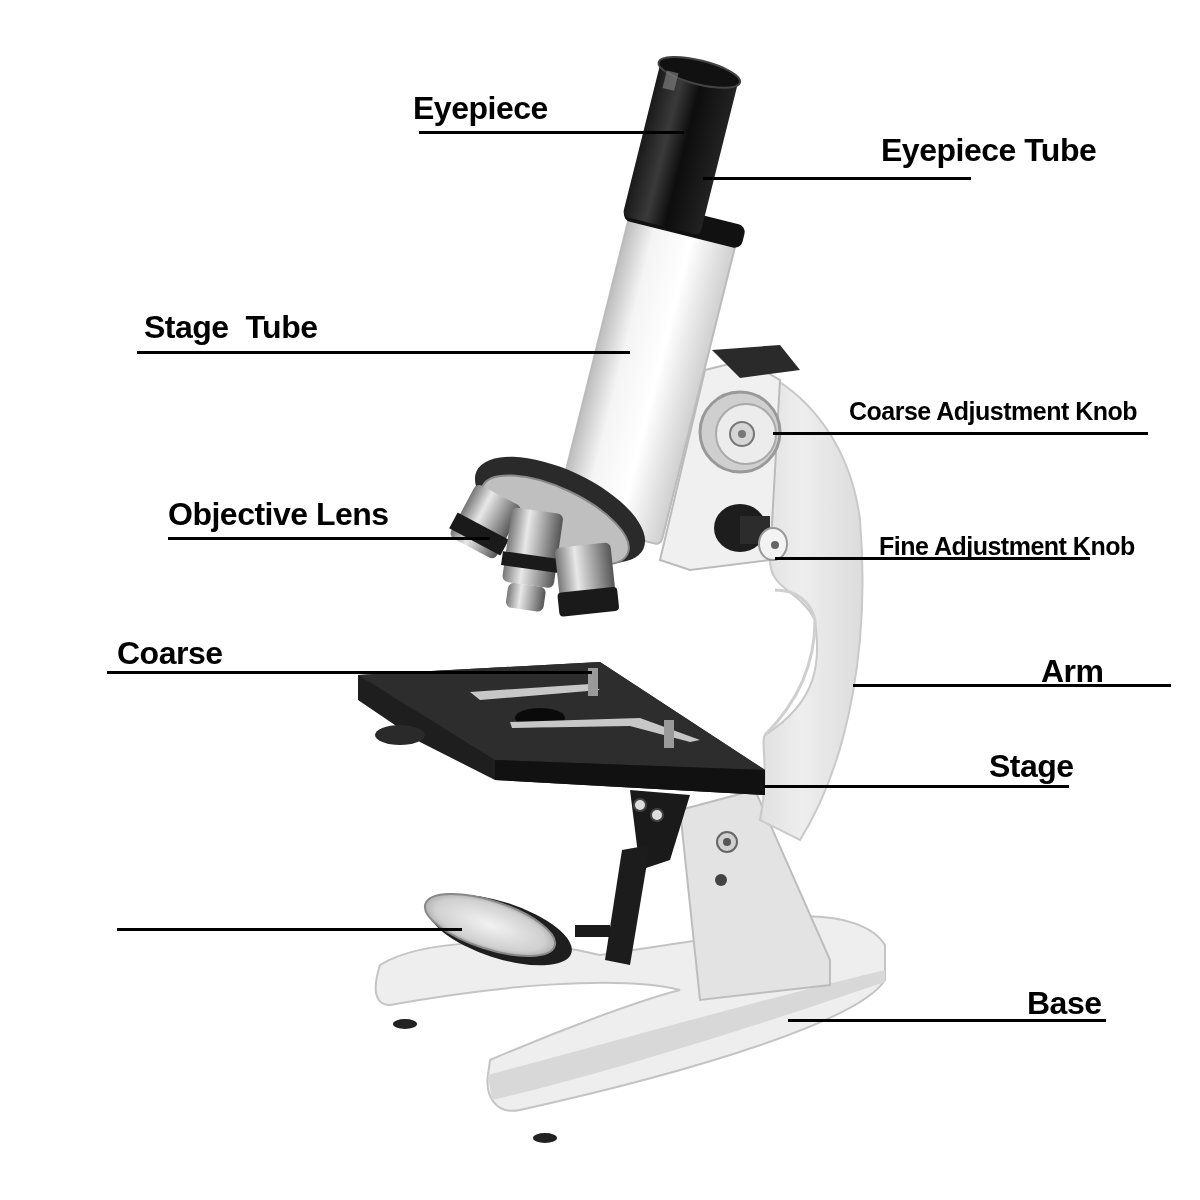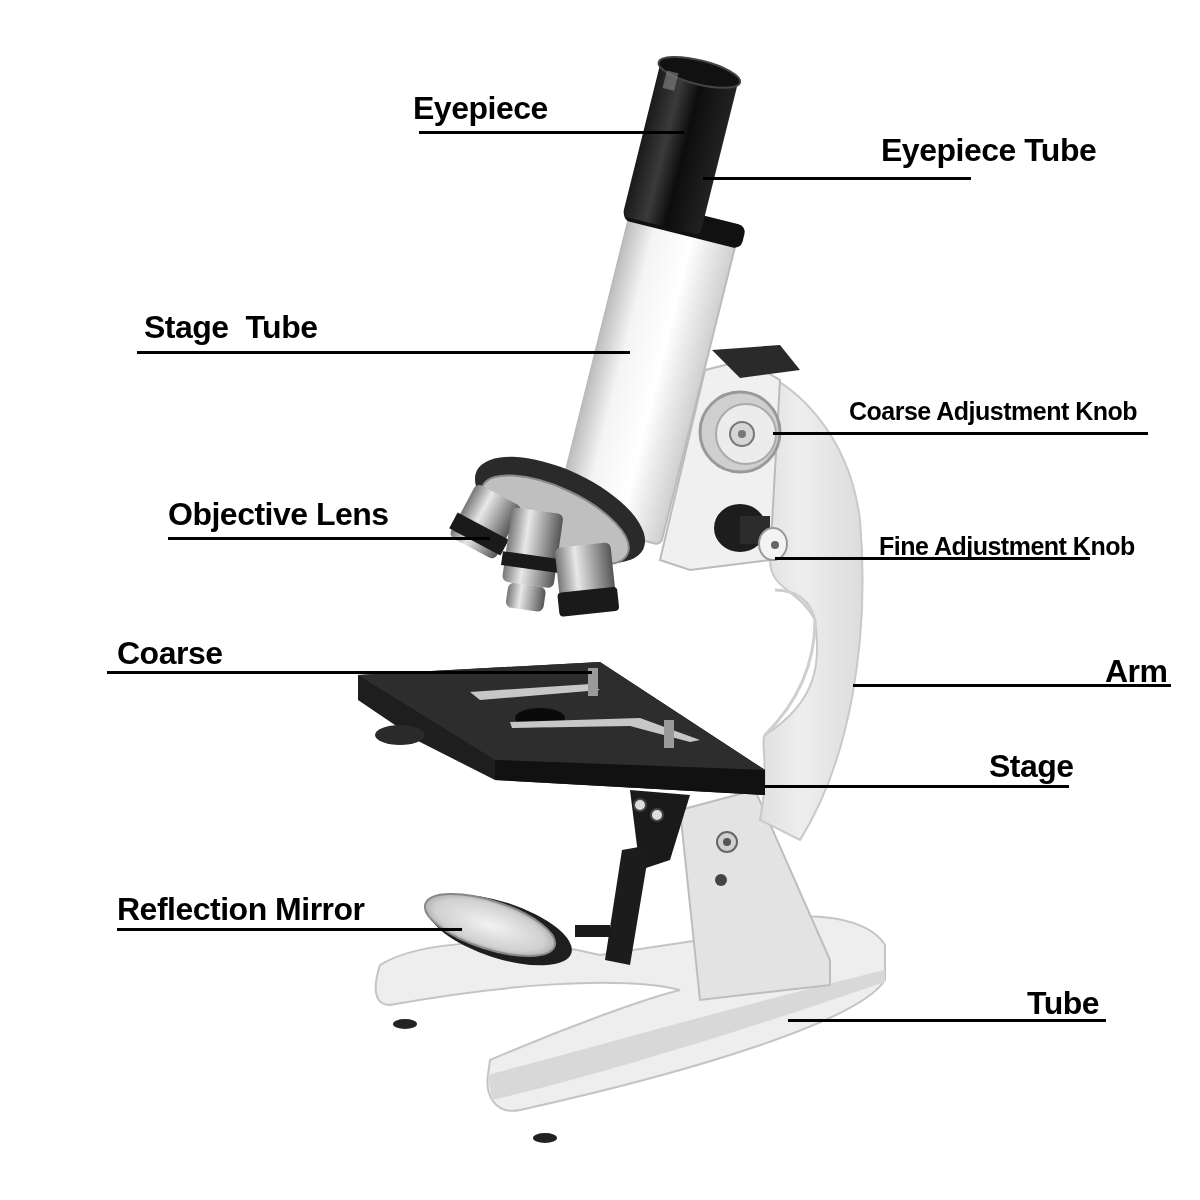--- a/index.html
+++ b/index.html
@@ -148,17 +148,16 @@
   <div class="leader" style="left:117px;top:928px;width:345px;"></div>
   <div class="leader" style="left:788px;top:1019px;width:318px;"></div>
 
   <div class="label lg" style="left:413px;top:92px;">Eyepiece</div>
   <div class="label lg" style="left:881px;top:134px;">Eyepiece Tube</div>
   <div class="label lg" style="left:144px;top:311px;">Stage  Tube</div>
   <div class="label sm" style="left:849px;top:399px;">Coarse Adjustment Knob</div>
   <div class="label lg" style="left:168px;top:498px;">Objective Lens</div>
   <div class="label sm" style="left:879px;top:534px;">Fine Adjustment Knob</div>
   <div class="label lg" style="left:117px;top:637px;">Coarse</div>
-  <div class="label lg" style="left:1105px;top:655px;">Arm</div>
+  <div class="label lg" style="left:1041px;top:655px;">Arm</div>
   <div class="label lg" style="left:989px;top:750px;text-align:right;">Stage</div>
-  <div class="label lg" style="left:117px;top:893px;">Reflection Mirror</div>
-  <div class="label lg" style="left:1027px;top:987px;">Tube</div>
+  <div class="label lg" style="left:1027px;top:987px;">Base</div>
 </div>
 
 </body></html>

